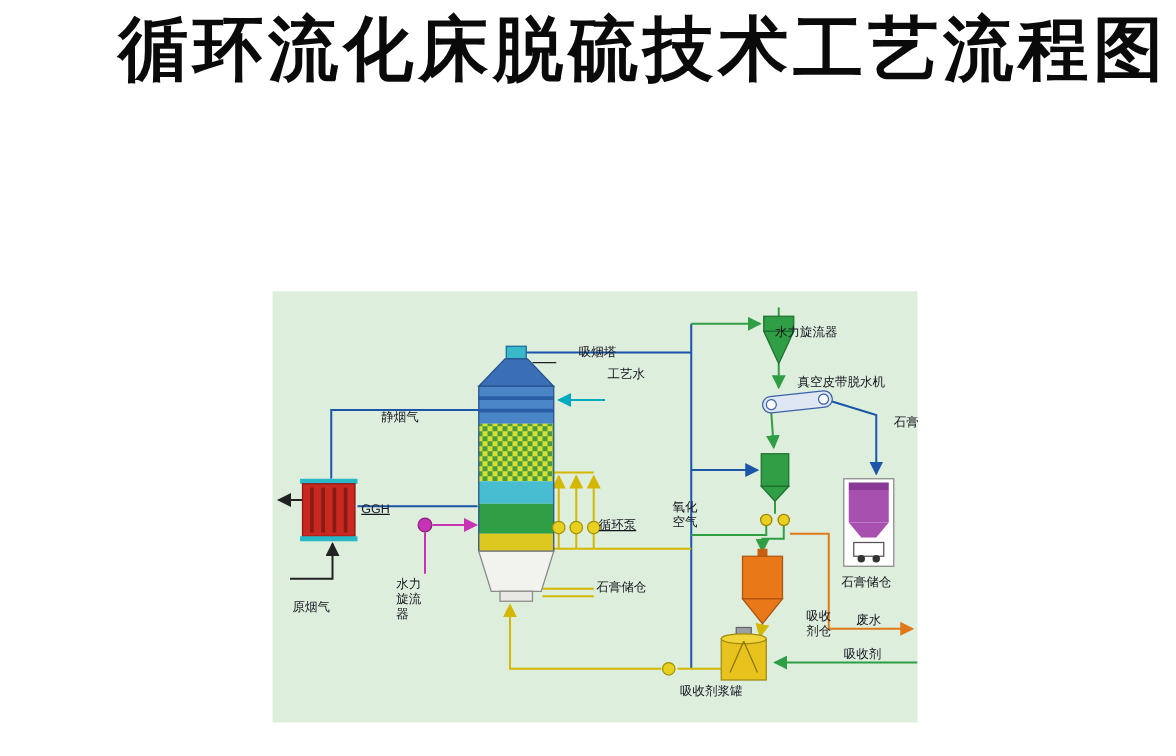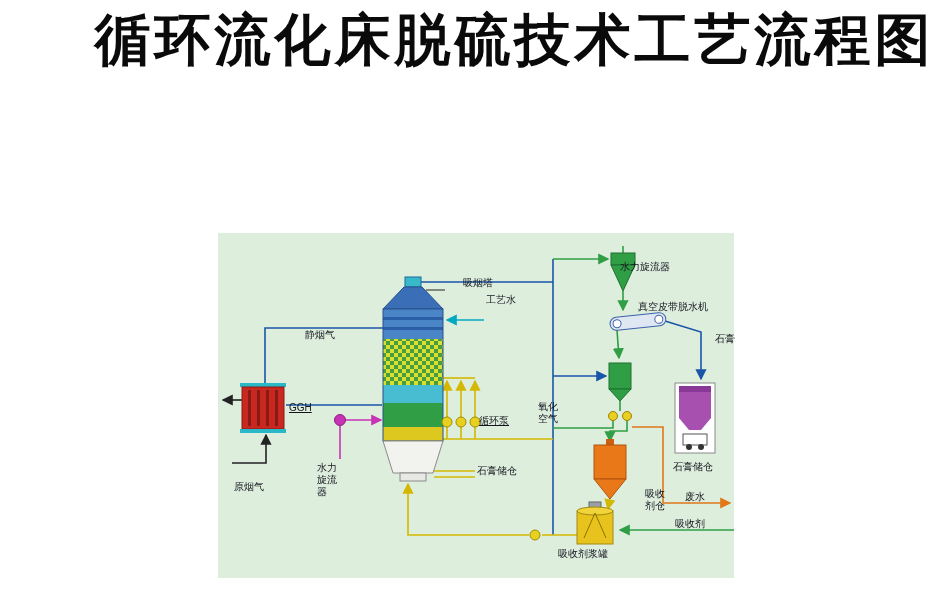--- a/index.html
+++ b/index.html
@@ -212,15 +212,15 @@
     <div class="lbl" style="left:261px;top:182px;text-decoration:underline;">循环泵</div>
     <div class="lbl" style="left:259px;top:232px;">石膏储仓</div>
     <div class="lbl wrap" style="left:320px;top:168px;width:24px;">氧化空气</div>
     <div class="lbl" style="left:402px;top:28px;">水力旋流器</div>
     <div class="lbl" style="left:420px;top:68px;text-align:right;">真空皮带脱水机</div>
     <div class="lbl" style="left:461px;top:100px;margin-left:36px;">石膏</div>
     <div class="lbl" style="left:455px;top:228px;">石膏储仓</div>
     <div class="lbl wrap" style="left:411px;top:255px;width:26px;margin-left:16px;">吸收剂仓</div>
     <div class="lbl" style="left:467px;top:258px;">废水</div>
     <div class="lbl" style="left:457px;top:285px;">吸收剂</div>
-    <div class="lbl" style="left:340px;top:315px;">吸收剂浆罐</div>
+    <div class="lbl" style="left:326px;top:315px;">吸收剂浆罐</div>
   </div>
 </div>
 
 </body></html>

